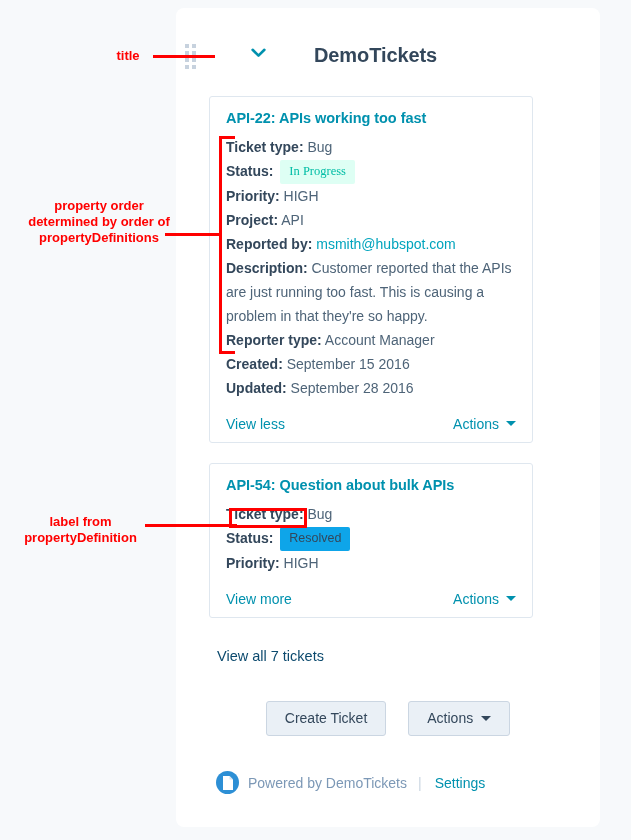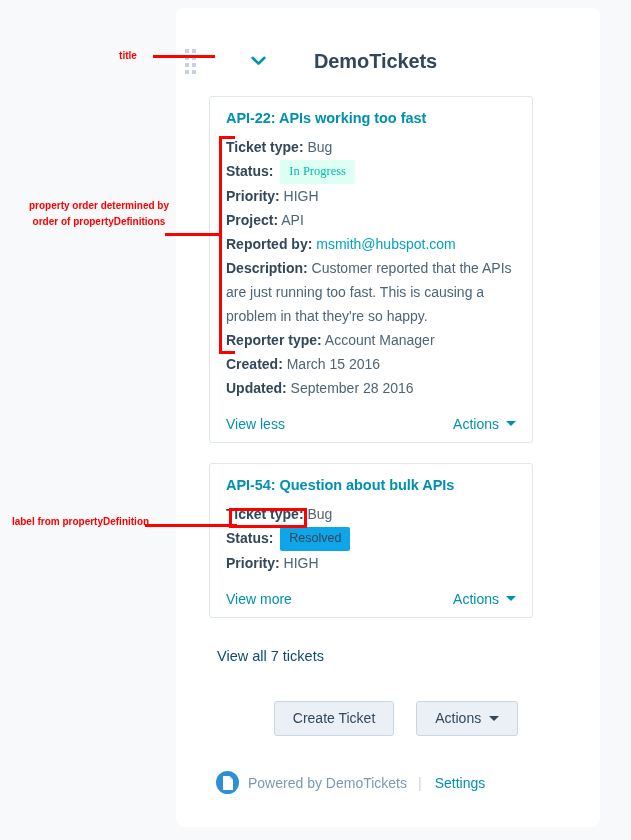--- a/index.html
+++ b/index.html
@@ -27,21 +27,21 @@
     border-radius: 8px;
     box-sizing: border-box;
   }
 
   
   .app-header {
     position: absolute;
     left: 8px;
     top: 36px;
     display: flex;
-    align-items: center;
+    align-items: flex-start;
     height: 34px;
     gap: 38px;
   }
   .drag-handle {
     width: 14px;
     height: 24px;
     display: grid;
     grid-template-columns: repeat(2, 4px);
     grid-template-rows: repeat(4, 4px);
     gap: 3px 3px;
@@ -172,21 +172,21 @@
     left: 41px;
     top: 640px;
     font-size: 14.5px;
     color: #0c4a6e;
     cursor: pointer;
   }
 
   
   .button-bar {
     position: absolute;
-    left: 8px;
+    left: 0;
     top: 693px;
     width: 424px;
     display: flex;
     justify-content: center;
     gap: 22px;
   }
   .btn {
     background: #eaf0f6;
     border: 1px solid #cbd6e2;
     border-radius: 3px;
@@ -229,21 +229,21 @@
   .footer-settings {
     color: #0091ae;
     cursor: pointer;
   }
 
   
   .anno-text {
     position: absolute;
     color: #ff0000;
     font-weight: bold;
-    font-size: 10px;
+    font-size: 13px;
     line-height: 16px;
     text-align: center;
   }
   .anno-line {
     position: absolute;
     background: #ff0000;
     height: 3px;
   }
   .anno-bracket {
     position: absolute;
@@ -314,21 +314,21 @@
       <span class="prop-value">Customer reported that the APIs are just running too fast. This is causing a problem in that they're so happy.</span>
     </div>
 
     <div class="prop-row">
       <span class="prop-label">Reporter type:</span>
       <span class="prop-value">Account Manager</span>
     </div>
 
     <div class="prop-row">
       <span class="prop-label">Created:</span>
-      <span class="prop-value">March 15 2016</span>
+      <span class="prop-value">September 15 2016</span>
     </div>
 
     <div class="prop-row">
       <span class="prop-label">Updated:</span>
       <span class="prop-value">September 28 2016</span>
     </div>
 
     <div class="card-footer">
       <span class="card-link">View less</span>
       <span class="actions-link">

